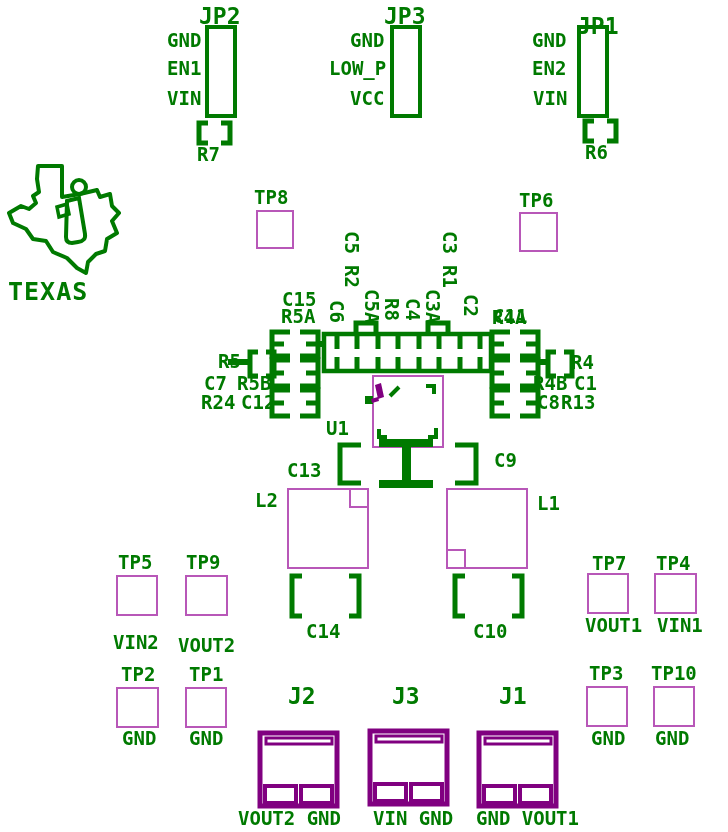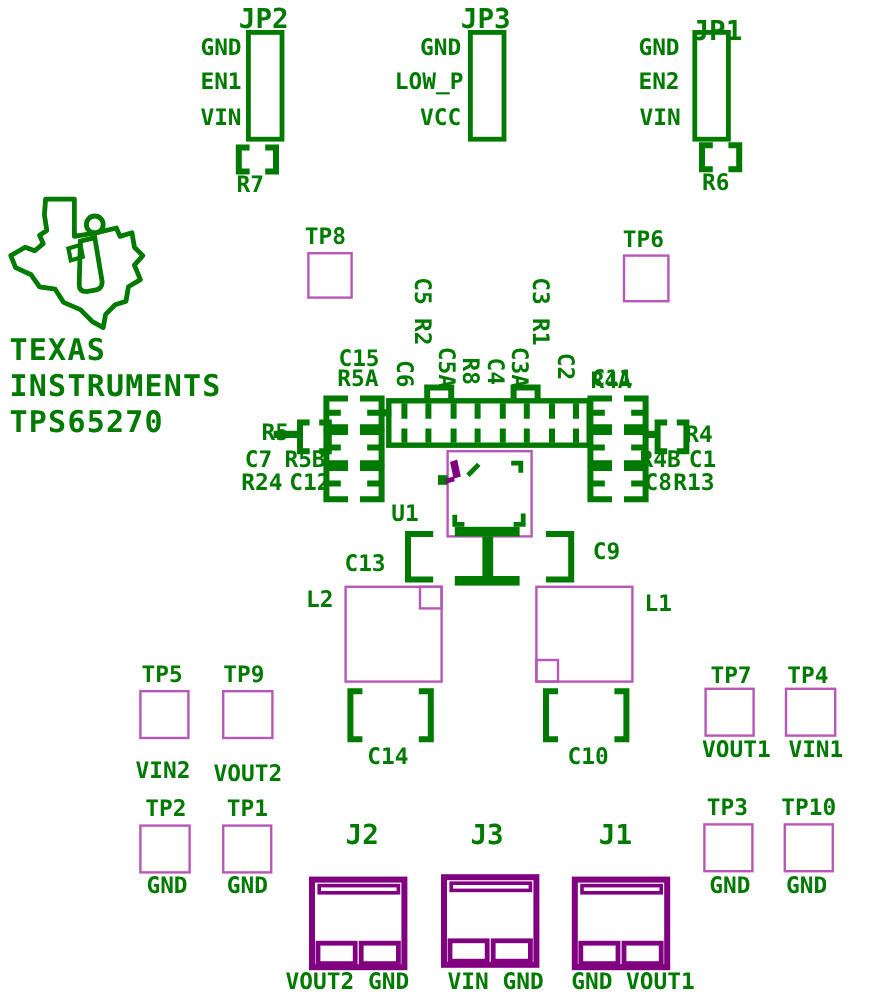--- a/index.html
+++ b/index.html
@@ -148,22 +148,20 @@
   <div class="lbl" style="left:329px;top:59px">LOW_P</div>
   <div class="lbl" style="left:350px;top:89px">VCC</div>
 
   <div class="lbl hdr" style="left:577px;top:15px">JP1</div>
   <div class="lbl" style="left:532px;top:31px">GND</div>
   <div class="lbl" style="left:532px;top:59px">EN2</div>
   <div class="lbl" style="left:533px;top:89px">VIN</div>
   <div class="lbl" style="left:585px;top:143px">R6</div>
 
   <div class="logo-line" style="left:8px;top:279px">TEXAS</div>
-  <div class="logo-line" style="left:8px;top:309px">INSTRUMENTS</div>
-  <div class="logo-line" style="left:8px;top:339px">TPS65270</div>
 
   <div class="lbl" style="left:254px;top:188px">TP8</div>
   <div class="lbl" style="left:519px;top:191px">TP6</div>
   <div class="lbl" style="left:118px;top:553px">TP5</div>
   <div class="lbl" style="left:113px;top:633px">VIN2</div>
   <div class="lbl" style="left:186px;top:553px">TP9</div>
   <div class="lbl" style="left:178px;top:636px">VOUT2</div>
   <div class="lbl" style="left:592px;top:554px">TP7</div>
   <div class="lbl" style="left:585px;top:616px">VOUT1</div>
   <div class="lbl" style="left:656px;top:554px">TP4</div>

